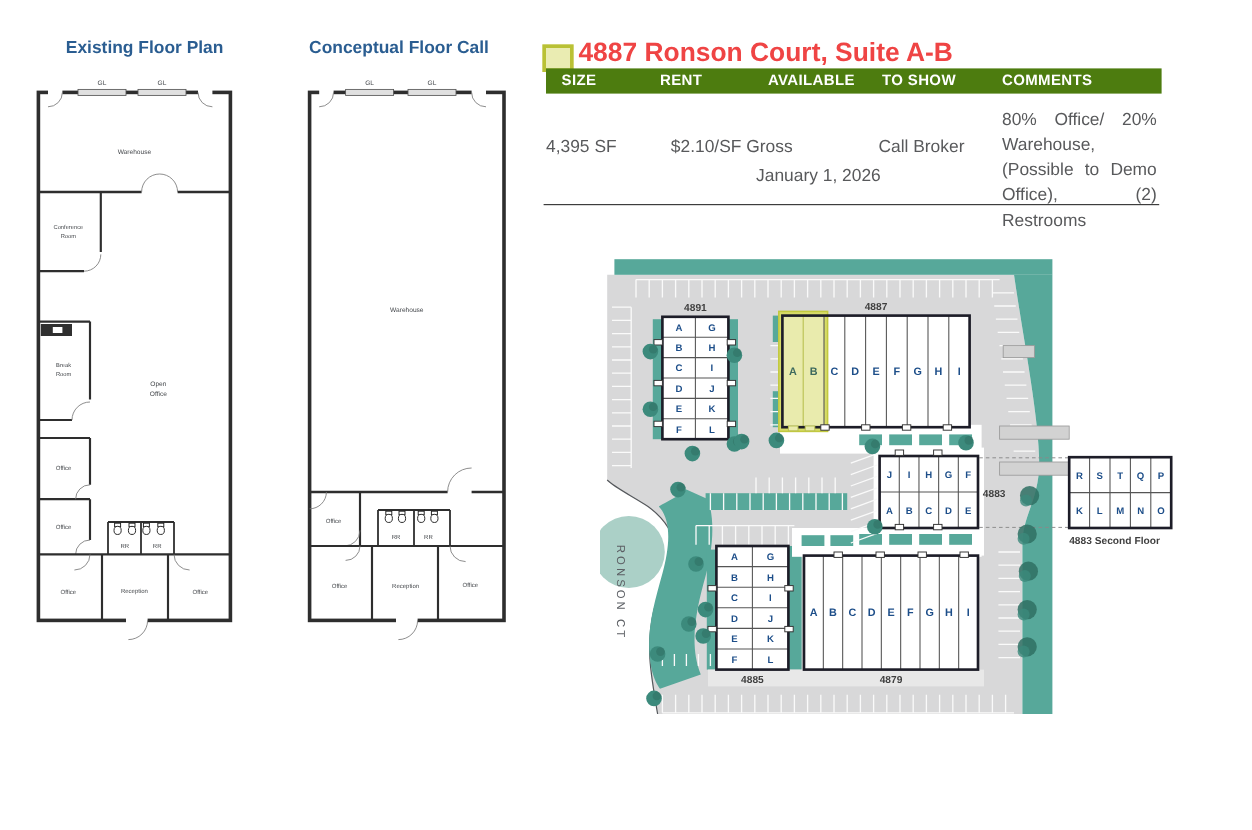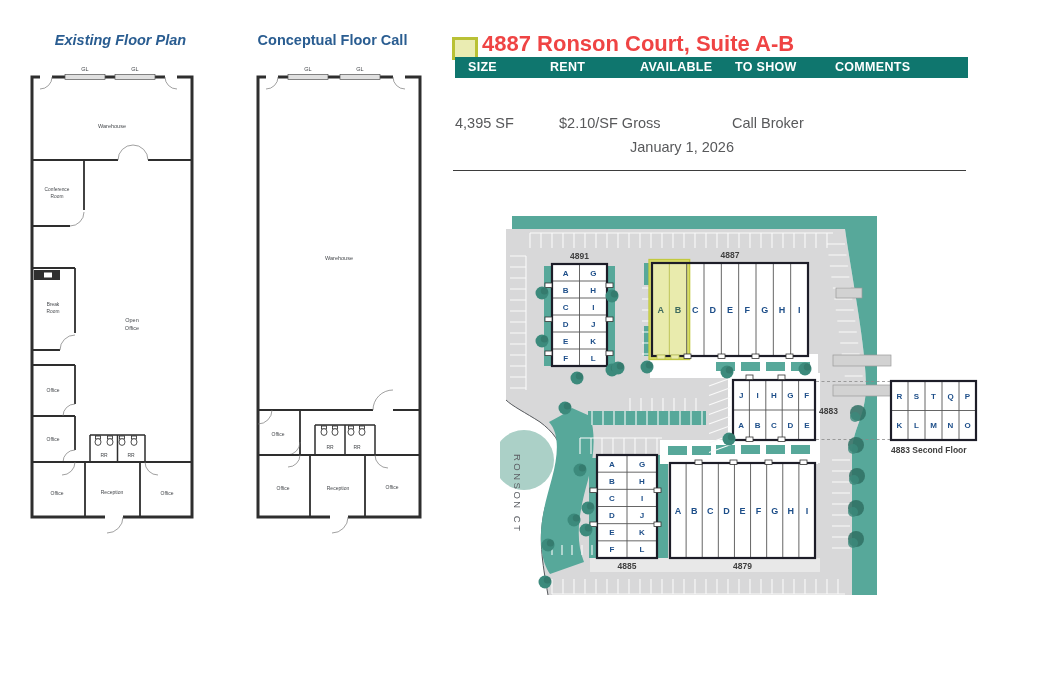--- a/index.html
+++ b/index.html
@@ -2,34 +2,34 @@
 <html><head>
 <meta charset="utf-8">
 <style>
   html,body{margin:0;padding:0;background:#ffffff;}
   .screen{position:relative;width:1043px;height:692px;background:#ffffff;overflow:hidden;
           font-family:"Liberation Sans",sans-serif;}
   .abs{position:absolute;}
   .plan-title{font-weight:bold;font-size:14.5px;color:#2a5d91;text-align:center;width:205px;}
   .listing-title{font-weight:bold;font-size:22px;color:#ef4444;white-space:nowrap;}
   .legend-swatch{width:20px;height:17px;border:3px solid #b9c135;background:#eaecb2;}
-  .thead{background:#0f766e;height:21px;width:513px;}
+  .thead{background:#4d7c0f;height:21px;width:513px;}
   .thead span{position:absolute;top:3px;color:#ffffff;font-weight:bold;font-size:12.5px;letter-spacing:.3px;}
   .cell{position:absolute;font-size:14.5px;color:#58595b;white-space:nowrap;}
   .comments{white-space:normal;width:129px;text-align:justify;line-height:21px;}
   .divider{height:1px;background:#3d3d3d;width:513px;}
   svg text{font-family:"Liberation Sans",sans-serif;}
   .fp-label{fill:#45484c;}
 </style>
 </head>
 <body>
 
 <div class="screen">
 
-  <div class="abs plan-title" style="left:18px;top:32px;font-style:italic;">Existing Floor Plan</div>
+  <div class="abs plan-title" style="left:18px;top:32px;">Existing Floor Plan</div>
 
   <svg class="abs" style="left:20px;top:28px;" width="205" height="520" viewBox="0 0 205 520">
 
     <rect x="12" y="49" width="160" height="440" fill="#ffffff" stroke="#2e2e2e" stroke-width="3"></rect>
 
     <rect x="45" y="46.5" width="40" height="5" fill="#e0e0e0" stroke="#555" stroke-width="0.7"></rect>
     <rect x="95" y="46.5" width="40" height="5" fill="#e0e0e0" stroke="#555" stroke-width="0.7"></rect>
     <text x="65" y="43" font-size="5.5" text-anchor="middle" class="fp-label">GL</text>
     <text x="115" y="43" font-size="5.5" text-anchor="middle" class="fp-label">GL</text>
 
@@ -138,20 +138,21 @@
     <span style="left:185px;">AVAILABLE</span>
     <span style="left:280px;">TO SHOW</span>
     <span style="left:380px;text-align:center;">COMMENTS</span>
   </div>
 
   <div class="abs" style="left:455px;top:86px;width:513px;height:84px;">
     <div class="cell" style="left:0;top:29px;">4,395 SF</div>
     <div class="cell" style="left:68px;top:29px;margin-left:36px;">$2.10/SF Gross</div>
     <div class="cell" style="left:175px;top:29px;margin-top:24px;">January 1, 2026</div>
     <div class="cell" style="left:277px;top:29px;">Call Broker</div>
+    <div class="cell comments" style="left:380px;top:4px;">80% Office/ 20% Warehouse, (Possible to Demo Office), (2) Restrooms</div>
   </div>
   <div class="abs divider" style="left:453px;top:170px;"></div>
 
   <svg class="abs" style="left:500px;top:208px;" width="543" height="398" viewBox="0 0 543 398">
       <circle cx="24" cy="252" r="30" fill="#abd0c7"></circle>
       <path d="M6,21 L345,21 C352,70 366,140 366,178 C366,208 352,222 352,245 L352,387 L48,387 C42,352 38,330 45,300 C53,277 62,265 62,250 C62,234 52,223 40,214 C26,205 12,198 6,192 Z" fill="#d8d8d9"></path>
       <path d="M6,192 C12,198 26,205 40,214 C52,223 62,234 62,250 C62,265 53,277 45,300 C38,330 42,352 48,387" fill="none" stroke="#55585c" stroke-width="1"></path>
       <rect x="12" y="8" width="365" height="13" fill="#57a89a"></rect>
       <path d="M345,21 C352,70 366,140 366,178 C366,208 352,222 352,245 L352,387 L377,387 L377,21 Z" fill="#57a89a"></path>
       <path d="M49,214 C60,226 58,248 52,270 C46,292 40,312 41,334 C42,352 46,360 50,366 L84,354 C74,330 80,300 88,272 C94,250 96,226 90,208 L72,200 C65,206 56,210 49,214 Z" fill="#57a89a"></path>

